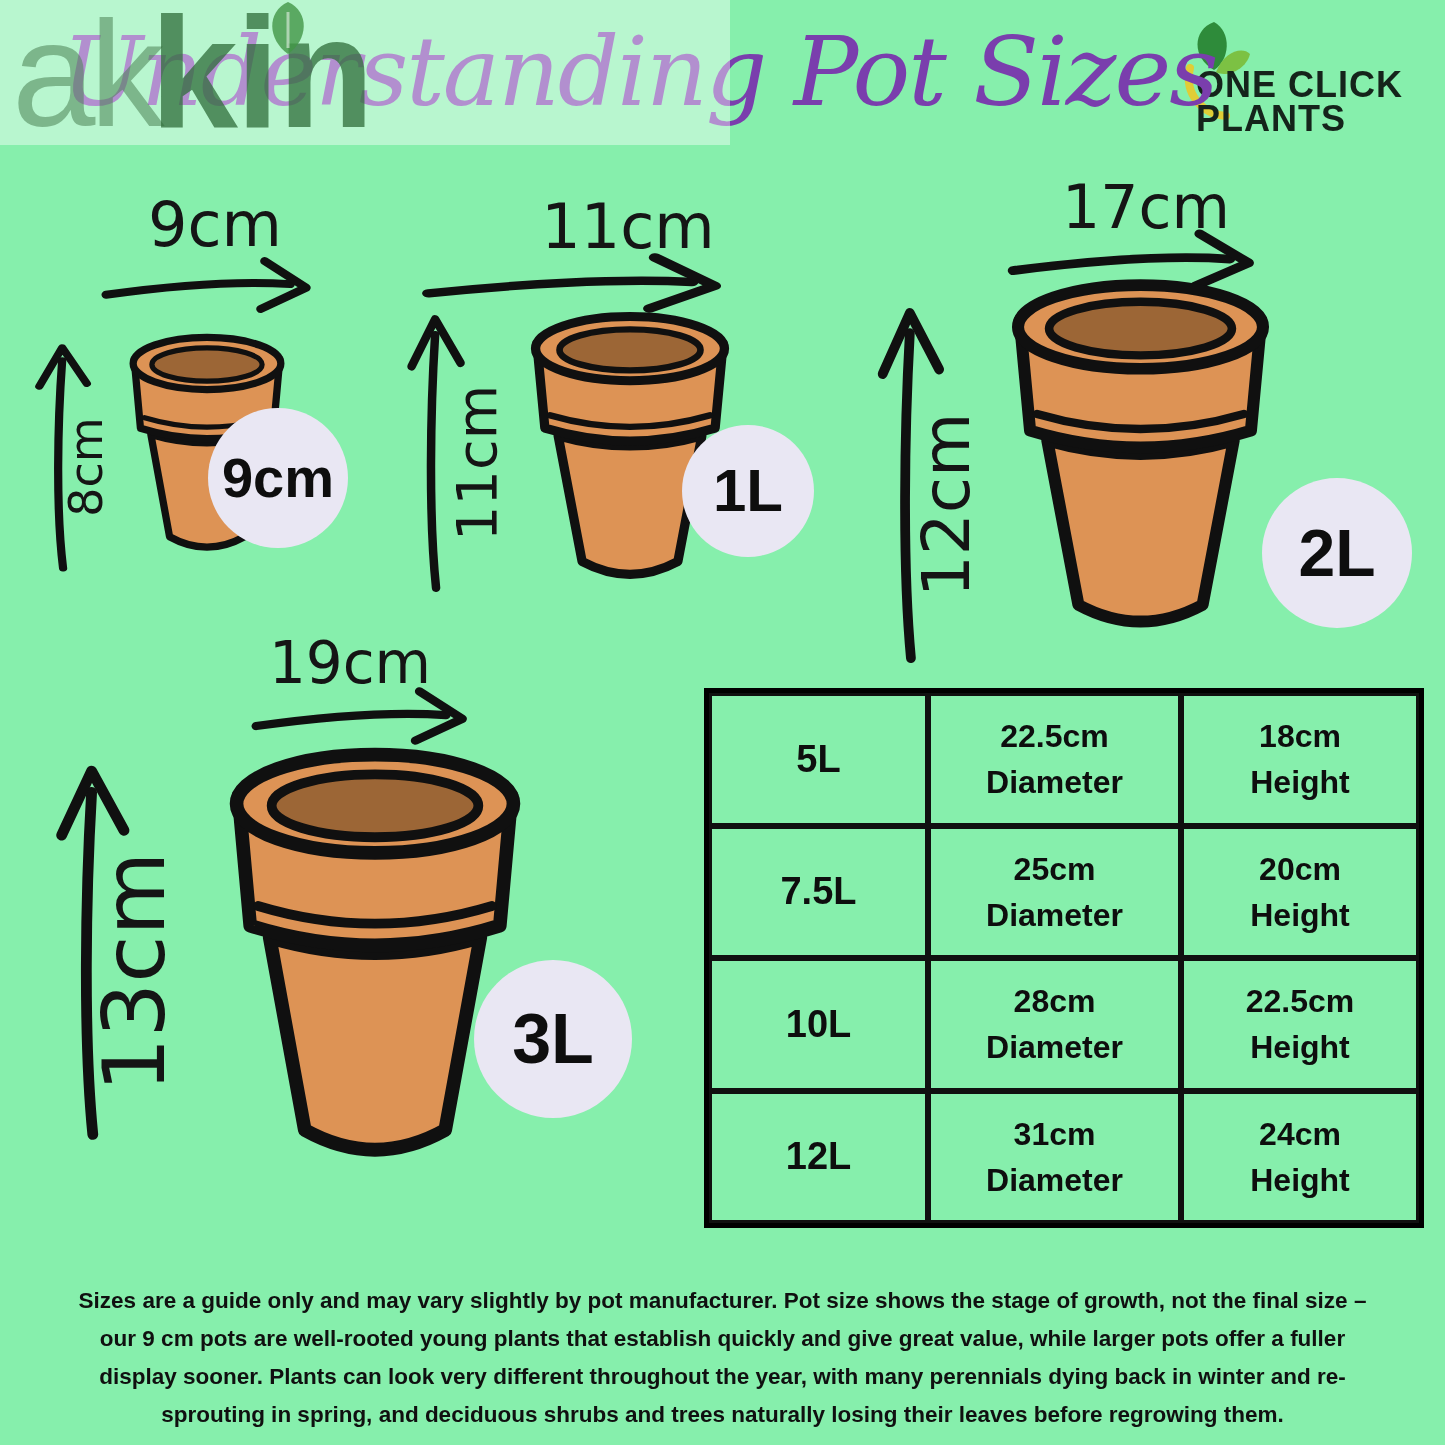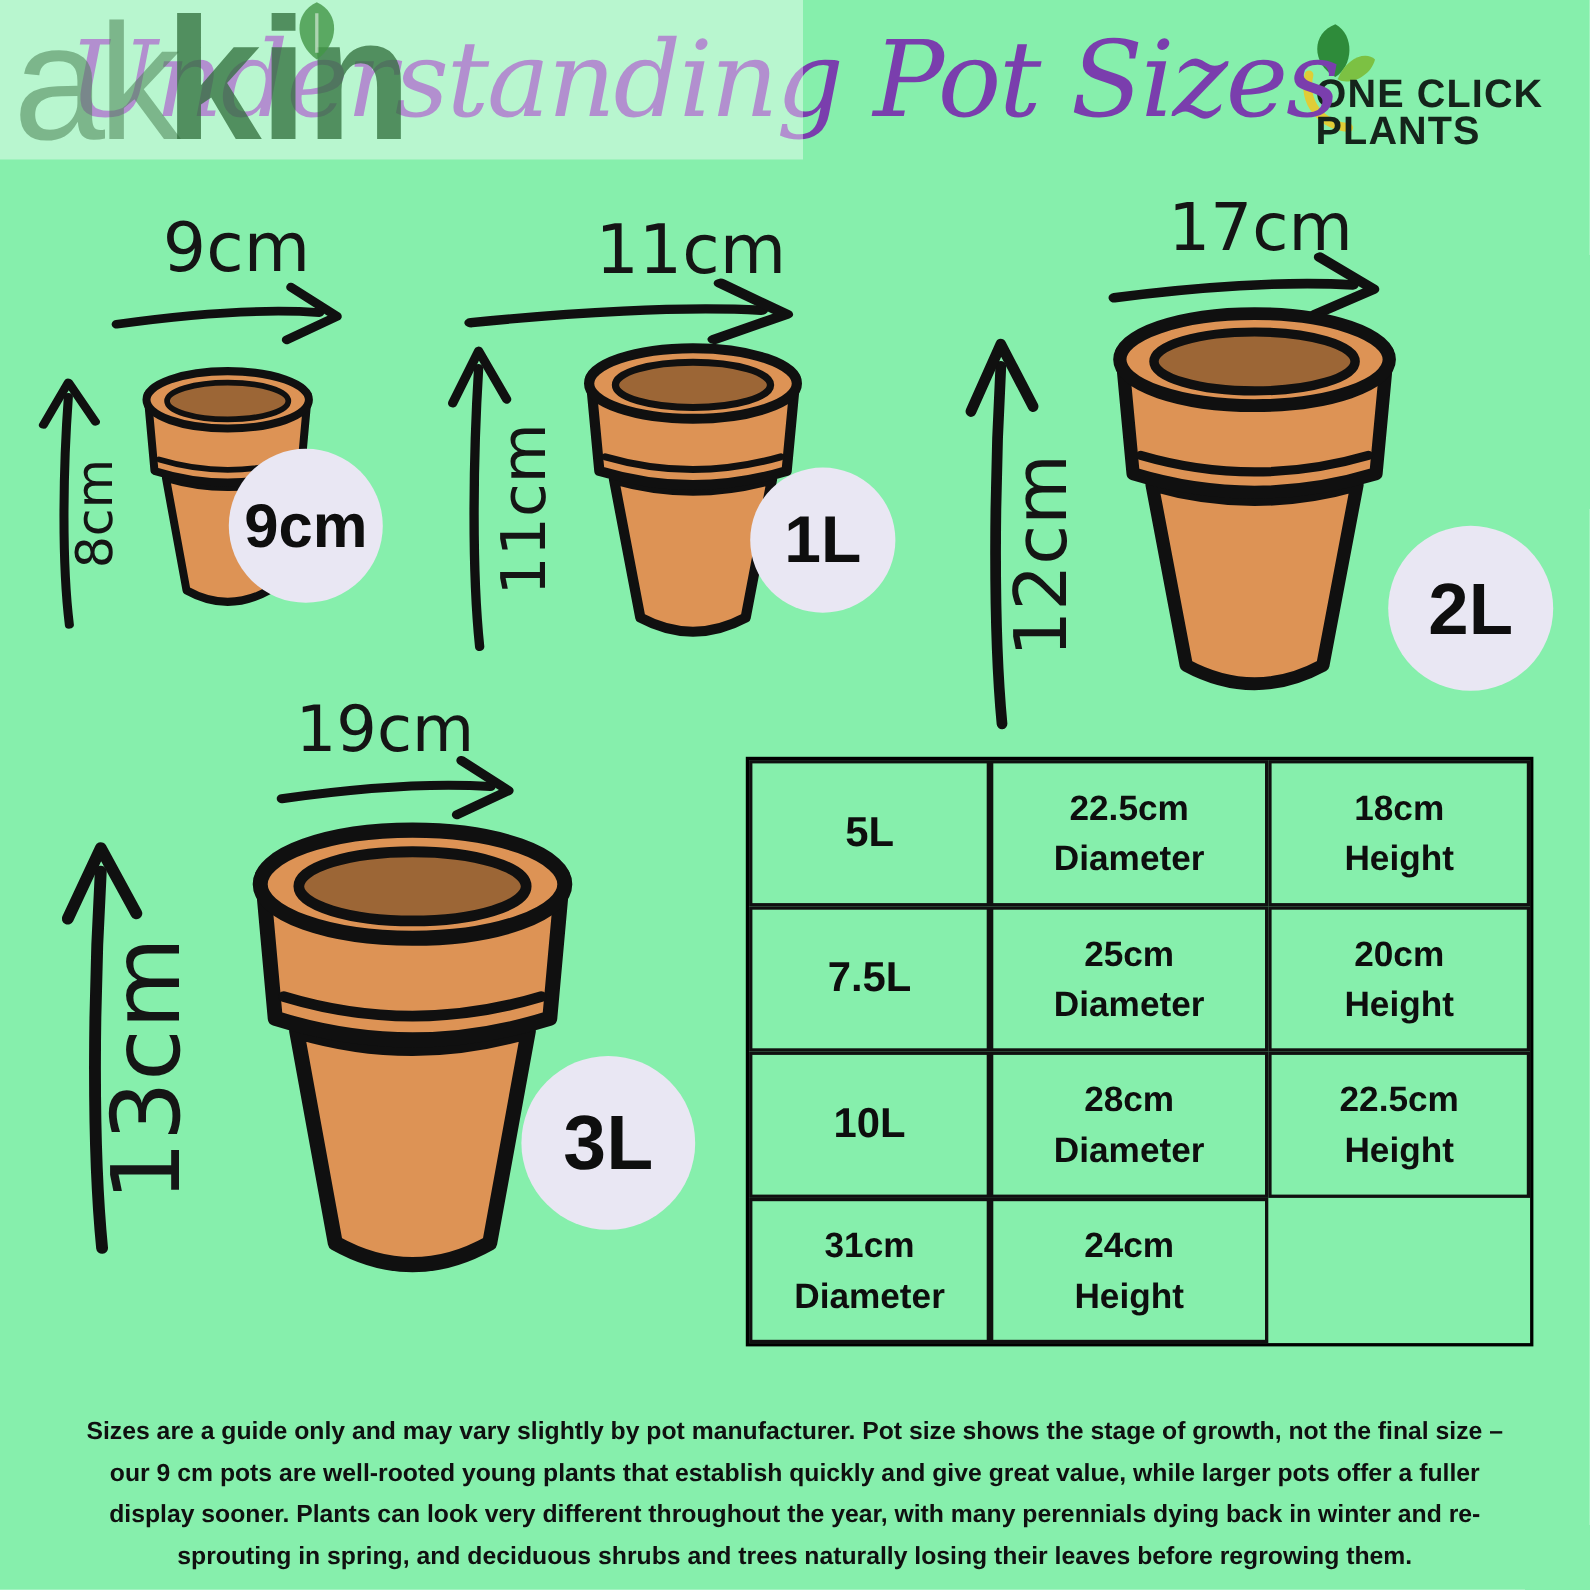--- a/index.html
+++ b/index.html
@@ -50,24 +50,24 @@
   
   .badge{
     position:absolute;border-radius:50%;background:#e9e7f3;
     text-align:center;color:#0e0e0e;font-weight:700;
     font-family:"Liberation Sans",sans-serif;
   }
   
   .abs{position:absolute;}
   
   .ptable{
-    position:absolute;left:678px;top:688px;width:710px;height:530px;
+    position:absolute;left:704px;top:688px;width:710px;height:530px;
     display:grid;grid-template-columns:219fr 253fr 238fr;
     grid-template-rows:1fr 1fr 1fr 1fr;
-    border:3px solid #000000;
+    border:5px solid #000000;
   }
   .cell{
     border:3px solid #101010;
     display:flex;flex-direction:column;justify-content:center;align-items:center;
     color:#0e0e0e;font-weight:700;text-align:center;
   }
   .cell .v{font-size:32px;line-height:46px;}
   .cell.size{font-size:38px;}
   
   .footer-line{
@@ -194,20 +194,21 @@
     <div class="cell size">10L</div>
     <div class="cell">
       <div class="v">28cm</div>
       <div class="v">Diameter</div>
     </div>
     <div class="cell">
       <div class="v">22.5cm</div>
       <div class="v">Height</div>
     </div>
 
+    <div class="cell size">12L</div>
     <div class="cell">
       <div class="v">31cm</div>
       <div class="v">Diameter</div>
     </div>
     <div class="cell">
       <div class="v">24cm</div>
       <div class="v">Height</div>
     </div>
   </div>
 

